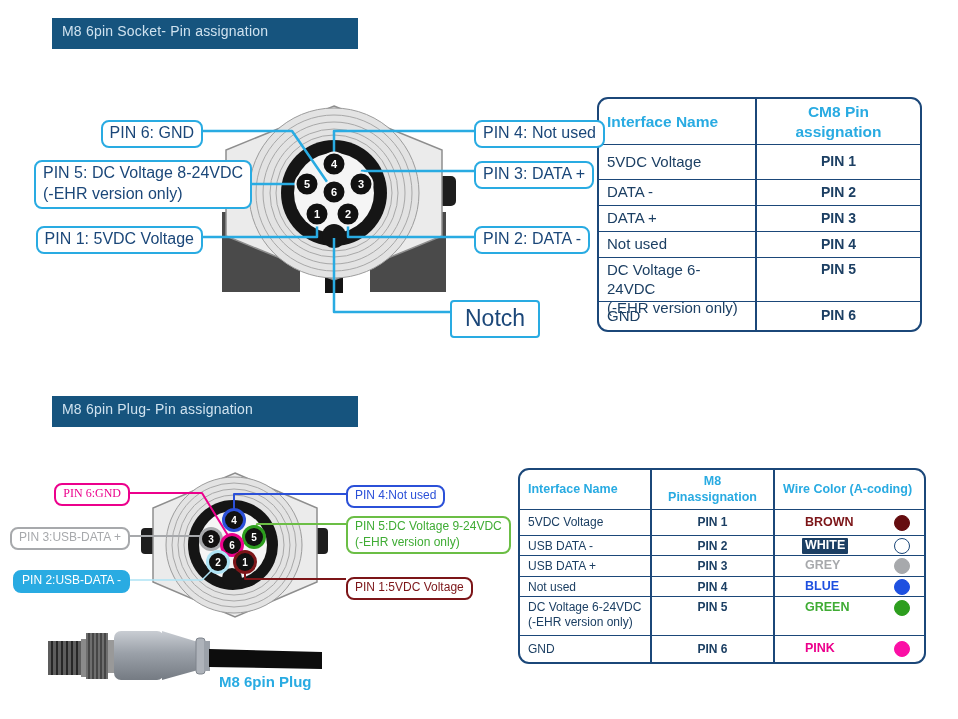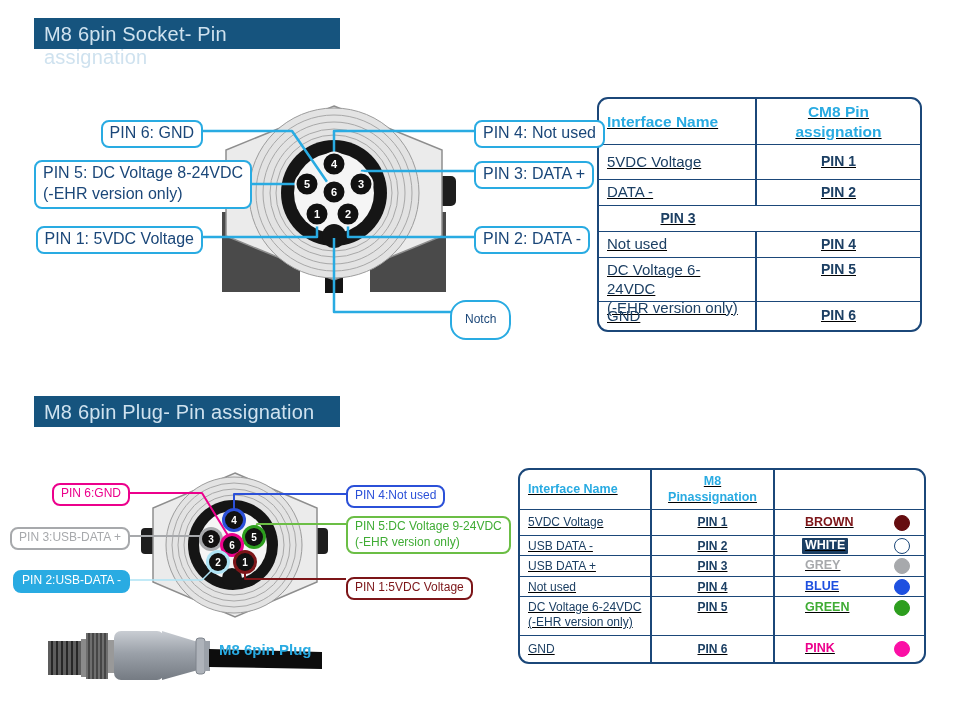--- a/index.html
+++ b/index.html
@@ -1,43 +1,43 @@
 <!DOCTYPE html>
 <html style="--title_bg: #16547E; --title_text: #CFE2EF; --navy: #1B4779; --navy_text: #1C3F63; --cyan: #29ABE2; --magenta: #EC008C; --blue: #2B50D8; --green: #3FAC34; --green_border: #6BBE45; --green_dot: #2D9E1E; --darkred: #7C1518; --grey: #A7A9AC; --paleblue: #AEE3F5;"><head>
 <meta charset="utf-8">
 <style>
   html,body{margin:0;padding:0;}
   body{
     width:958px;height:719px;position:relative;overflow:hidden;background:#ffffff;
     font-family:"Liberation Sans",sans-serif;
   }
   .title-bar{
-    position:absolute;left:34px;width:286px;height:22px;
+    position:absolute;left:52px;width:286px;height:22px;
     background:var(--title_bg);color:var(--title_text);
-    font-size:20px;letter-spacing:.2px;padding:5px 10px 4px 10px;
+    font-size:14px;letter-spacing:.2px;padding:5px 10px 4px 10px;
   }
   
   .callout{
     position:absolute;background:#fff;border:2px solid var(--cyan);
     border-radius:8px;color:var(--navy);font-size:16px;line-height:1.3;
     padding:1px 7px 2px 7px;white-space:pre-line;z-index:3;
   }
   .callout.nowrap{white-space:nowrap;}
-  .c-magenta{color:var(--magenta);border-color:var(--magenta);}
+  .c-magenta{color:var(--magenta);border-color:var(--magenta);font-family:Liberation Serif, serif;}
   .c-blue{color:var(--blue);border-color:var(--blue);}
   .c-grey{color:var(--grey);border-color:var(--grey);}
   .c-green{color:var(--green);border-color:var(--green_border);}
   .c-darkred{color:var(--darkred);border-color:var(--darkred);margin-top:8px;}
   .c-fillcyan{background:var(--cyan);color:#fff;border-color:var(--cyan);}
   .callout.small{font-size:12px;}
-  .callout.notch{font-size:12px;border-radius:16px;padding:10px 13px;}
+  .callout.notch{font-size:23px;border-radius:4px;padding:2px 13px;}
   
   .ptable{
     position:absolute;background:#fff;border:2.5px solid var(--navy);
-    border-radius:11px;overflow:hidden;z-index:2;text-decoration:underline;
+    border-radius:11px;overflow:hidden;z-index:2;
   }
   .trow{display:grid;}
   .trow + .trow{border-top:1.6px solid var(--navy);}
   .cell{display:flex;align-items:center;padding:2px 8px;color:var(--navy_text);
         white-space:pre-line;line-height:1.25;}
   .cell.sep{border-right:2.2px solid var(--navy);}
   .cell.center{justify-content:center;text-align:center;}
   .cell.head{color:var(--cyan);font-weight:bold;}
   .t1 .cell{font-size:15px;}
   .t1 .cell.head{font-size:15.5px;}
@@ -45,21 +45,21 @@
   .t2 .cell{font-size:12px;}
   .t2 .cell.head{font-size:12.5px;}
   .t2 .cell.pin{font-weight:bold;font-size:12px;}
   .t2 .trow{grid-template-columns:132px 123px 1fr;}
   .t1 .trow{grid-template-columns:158px 1fr;}
   .wirecell{justify-content:space-between;padding-right:14px;padding-left:27px;}
   .wirename{font-weight:bold;font-size:12.5px;padding:0 3px;border-radius:1px;}
   .dot{width:16px;height:16px;border-radius:50%;border:1.6px solid transparent;box-sizing:border-box;flex:0 0 auto;}
   .tall .cell{align-items:flex-start;padding-top:3px;}
   .cable-label{
-    position:absolute;left:219px;top:641px;color:var(--cyan);
+    position:absolute;left:219px;top:673px;color:var(--cyan);
     font-size:15px;font-weight:bold;z-index:3;text-align:center;
   }
   svg.art{position:absolute;left:0;top:0;z-index:1;}
   .pin-num{font-family:"Liberation Sans",sans-serif;font-weight:bold;fill:#ffffff;}
 </style>
 </head>
 <body>
 
 <svg class="art" width="958" height="719" viewBox="0 0 958 719">
   <defs>
@@ -225,20 +225,21 @@
   </div>
   <div class="trow" style="height:34px">
     <div class="cell sep">5VDC Voltage</div>
     <div class="cell pin center">PIN 1</div>
   </div>
   <div class="trow" style="height:25px">
     <div class="cell sep">DATA -</div>
     <div class="cell pin center">PIN 2</div>
   </div>
   <div class="trow" style="height:25px">
+    <div class="cell sep">DATA +</div>
     <div class="cell pin center">PIN 3</div>
   </div>
   <div class="trow" style="height:25px">
     <div class="cell sep">Not used</div>
     <div class="cell pin center">PIN 4</div>
   </div>
   <div class="trow tall" style="height:43px">
     <div class="cell sep">DC Voltage 6-24VDC
 (-EHR version only)</div>
     <div class="cell pin center">PIN 5</div>
@@ -258,20 +259,21 @@
 <div class="callout small c-green" style="left:346px;top:516px">PIN 5:DC Voltage 9-24VDC
 (-EHR version only)</div>
 <div class="callout nowrap small c-darkred" style="left:346px;top:569px">PIN 1:5VDC Voltage</div>
 
 <div class="cable-label">M8 6pin Plug</div>
 
 <div class="ptable t2" style="left:518px;top:468px;width:404px">
   <div class="trow" style="height:39px">
     <div class="cell head sep">Interface Name</div>
     <div class="cell head sep center">M8 Pinassignation</div>
+    <div class="cell head">Wire Color (A-coding)</div>
   </div>
   <div class="trow" style="height:25px">
     <div class="cell sep">5VDC Voltage</div>
     <div class="cell pin sep center">PIN 1</div>
     <div class="cell wirecell">
       <span class="wirename" style="color: rgb(124, 21, 24);">BROWN</span>
       <span class="dot" style="background: rgb(101, 13, 16); border-color: rgb(101, 13, 16);"></span>
     </div>
   </div>
   <div class="trow" style="height:19px">

